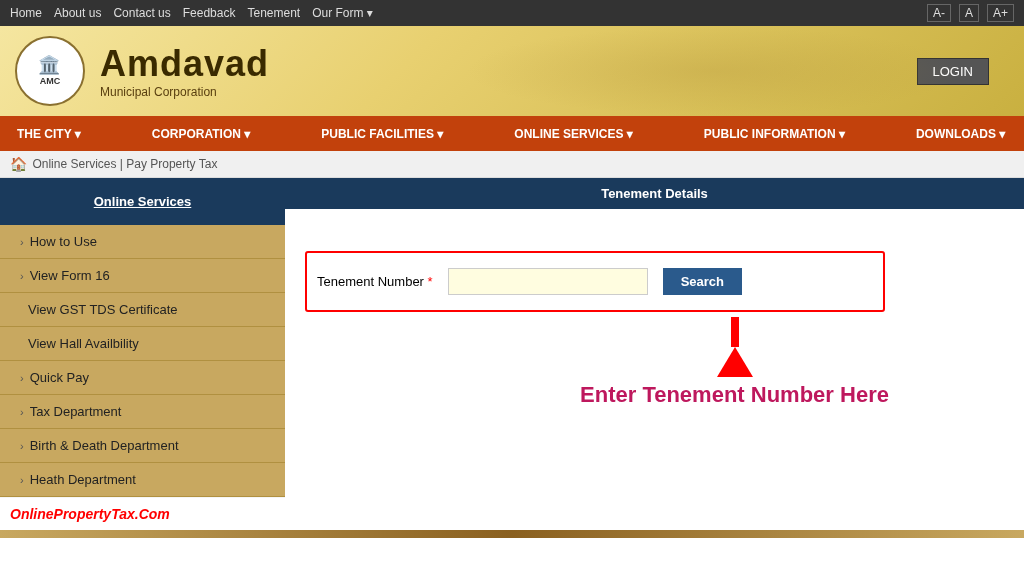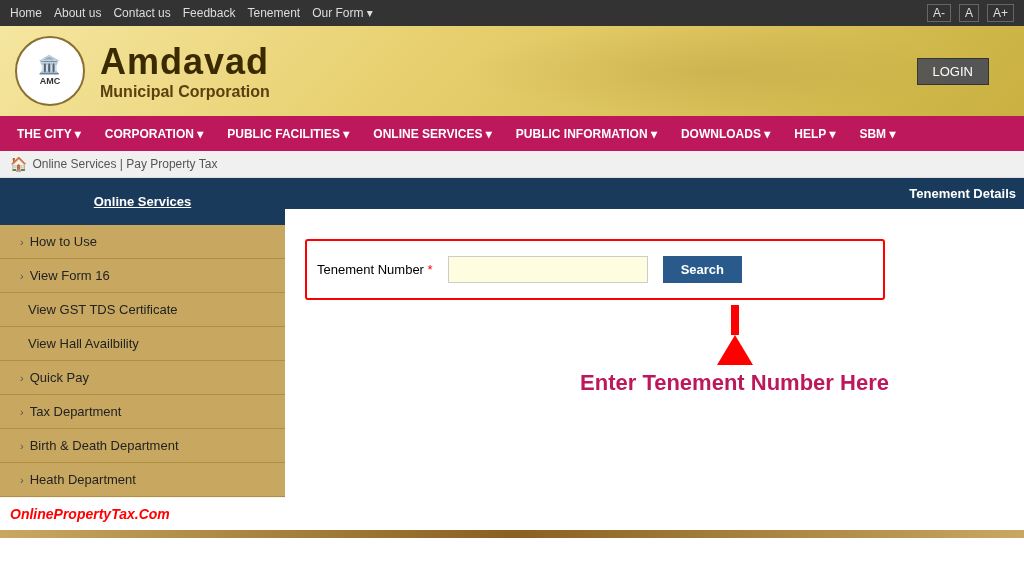--- a/index.html
+++ b/index.html
@@ -36,21 +36,21 @@
       width: 70px; height: 70px;
       border-radius: 50%;
       background: #fff;
       border: 2px solid #8a7030;
       display: flex; align-items: center; justify-content: center;
       font-size: 10px; color: #555; text-align: center; font-weight: bold;
       overflow: hidden;
     }
     .logo-inner { font-size: 9px; color: #333; line-height: 1.2; }
     .header-title h1 { font-size: 36px; color: #3a2a00; font-weight: bold; letter-spacing: 1px; }
-    .header-title h2 { font-size: 16px; color: #5a4010; font-weight: bold; }
+    .header-title h2 { font-size: 12px; color: #5a4010; font-weight: normal; }
     .header-right { margin-right: 20px; }
     .login-btn {
       background: #555;
       color: #fff;
       padding: 5px 15px;
       font-size: 13px;
       border: 1px solid #333;
       cursor: pointer;
     }
 
@@ -61,25 +61,26 @@
       right: 60px;
       top: 0;
       width: 500px;
       height: 90px;
       background: radial-gradient(ellipse at center, rgba(180,150,60,0.3) 0%, transparent 70%);
       pointer-events: none;
     }
 
     
     .main-nav {
-      background: #be185d;
+      background: #c2410c;
       display: flex;
       align-items: center;
       padding: 0 5px;
       min-height: 35px;
+      gap: 47px;
     }
     .main-nav-item {
       color: #fff;
       padding: 8px 12px;
       font-size: 12px;
       font-weight: bold;
       cursor: pointer;
       white-space: nowrap;
       display: flex; align-items: center; gap: 3px;
     }
@@ -129,41 +130,41 @@
     .sidebar-item.no-arrow { padding-left: 28px; align-items: flex-end; }
 
     
     .content-area {
       flex: 1;
       padding: 0;
     }
     .content-header {
       background: #1a3a5c;
       color: #fff;
-      text-align: right;
+      text-align: center;
       padding: 8px;
       font-size: 13px;
       font-weight: bold;
     }
     .content-body {
       padding: 20px;
       background: #fff;
     }
 
     
     .tenement-form {
       display: flex;
       align-items: center;
       gap: 15px;
       padding: 15px 10px;
       border: 2px solid red;
       border-radius: 3px;
       background: #fff;
       width: 580px;
-      margin-top: 10px;
+      margin-top: 22px;
     }
     .tenement-label { font-size: 13px; font-weight: normal; white-space: nowrap; }
     .req { color: red; }
     .tenement-input {
       background: #fffde0;
       border: 1px solid #ccc;
       padding: 5px 8px;
       width: 200px;
       font-size: 13px;
       outline: none;

